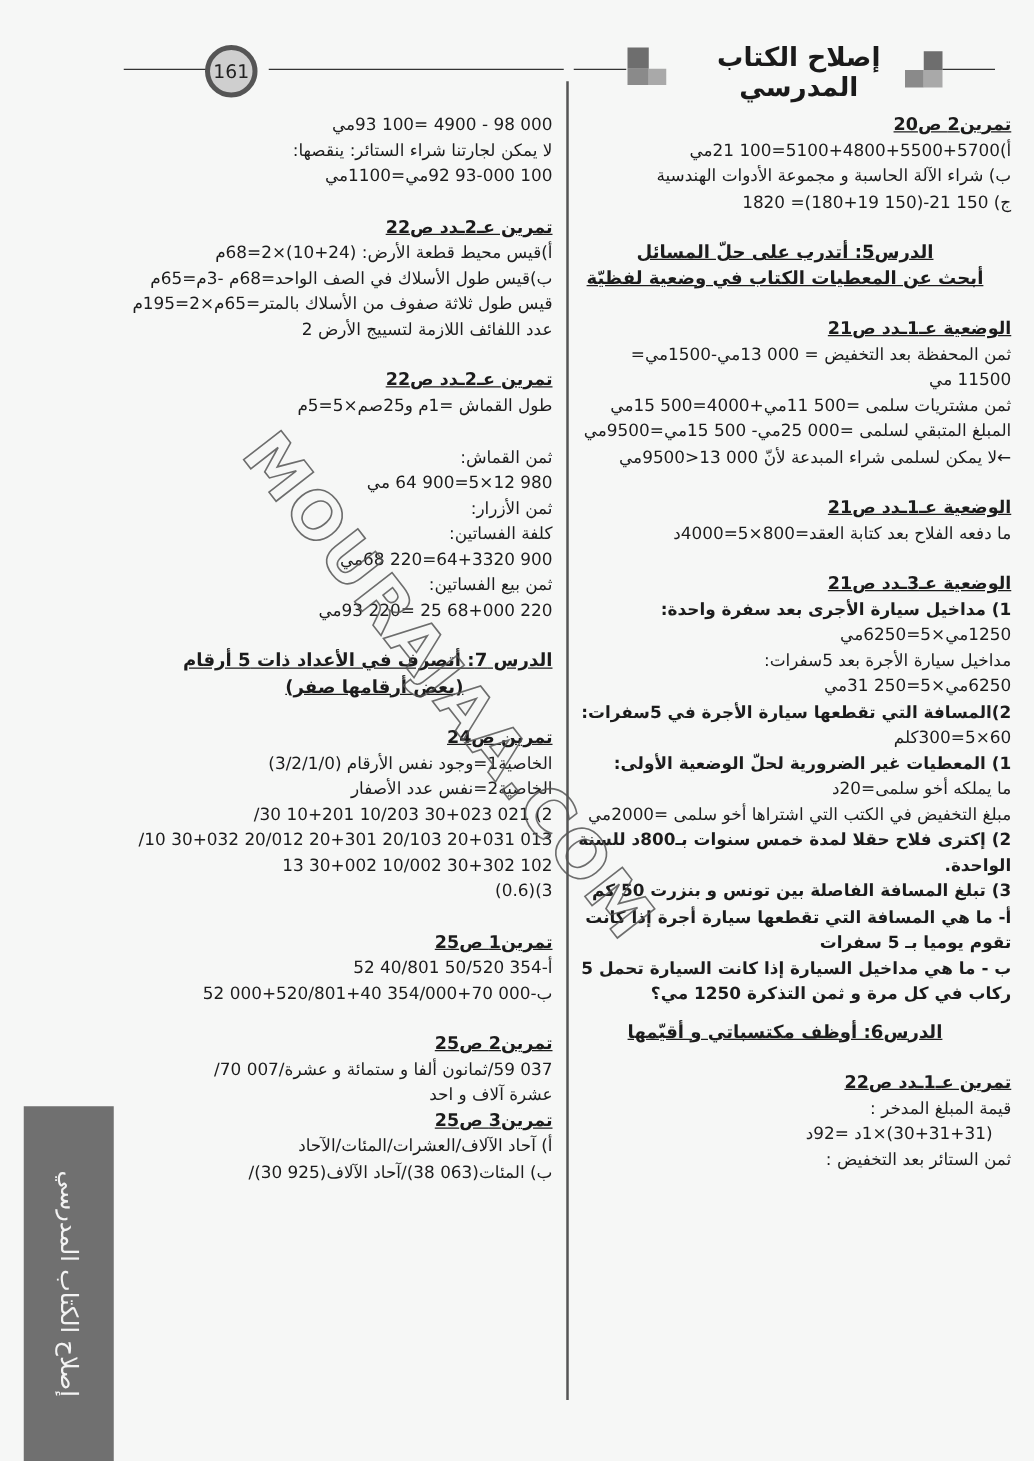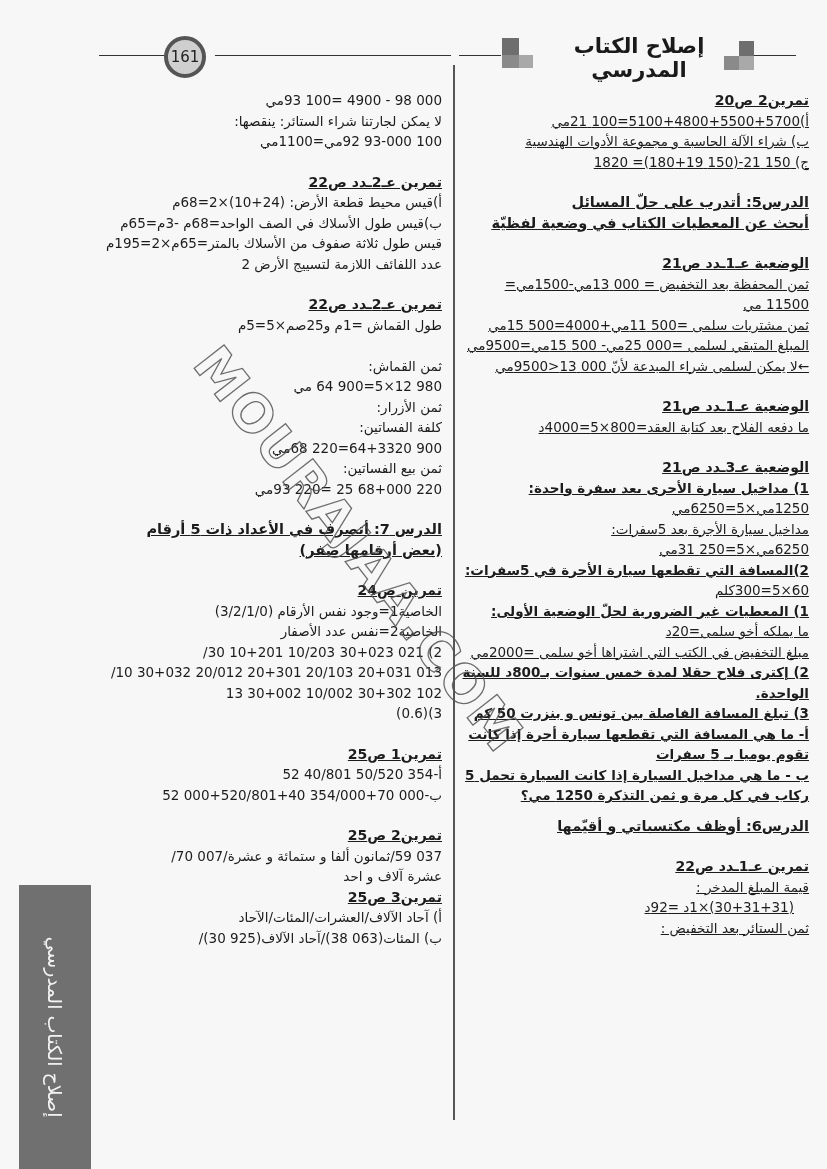--- a/index.html
+++ b/index.html
@@ -29,26 +29,26 @@
   .sq .a { position:absolute; background:#6e6e6e; }
   .sq .b { position:absolute; background:#a9a9a9; }
   .sq .c { position:absolute; background:#8a8a8a; }
   
   .col-divider { position:absolute; left:434px; top:65px; width:2px; height:1055px; background:#555; }
   
   .col {
     position:absolute; direction:rtl; text-align:right;
     font-size:13.5px; line-height:20.5px;
   }
-  .col-right { left:428px; top:90px; width:362px;text-decoration:underline; }
+  .col-right { left:428px; top:90px; width:362px; }
   .col-left { left:138px; top:90px; width:285px; }
   .ln { white-space:nowrap; min-height:20.5px; }
   .ln.wrap { white-space:normal; }
   .h { font-weight:bold; text-decoration:underline; font-size:14px; }
-  .lesson { font-weight:bold; text-decoration:underline; font-size:14.5px; }
+  .lesson { font-weight:bold; text-decoration:underline; text-align:center; font-size:14.5px; }
   .gap { height:20px; }
   .gap-s { height:10px; }
   .b { font-weight:bold; }
   
   .side-tab {
     position:absolute; left:0; top:885px; width:72px; height:284px; background:#707070;
   }
   .side-tab span {
     position:absolute; left:36px; top:142px; transform:translate(-50%,-50%) rotate(90deg);
     white-space:nowrap; color:#f3f3f3; font-size:19px; direction:rtl;

